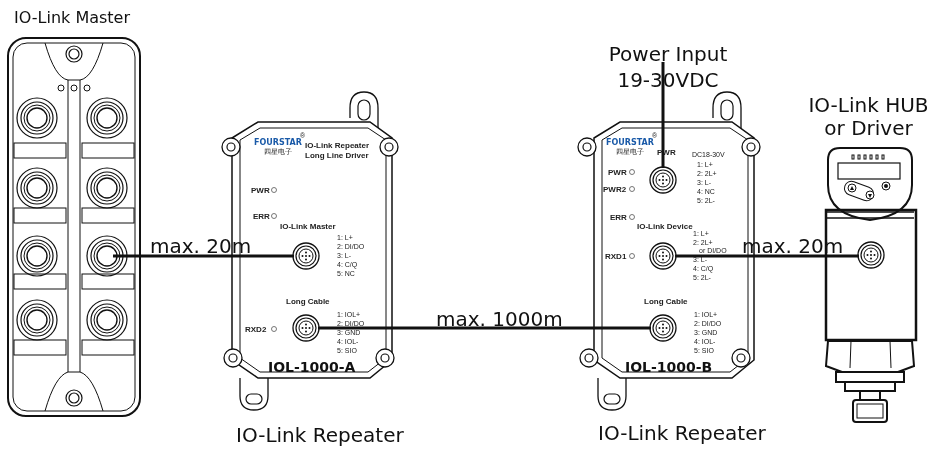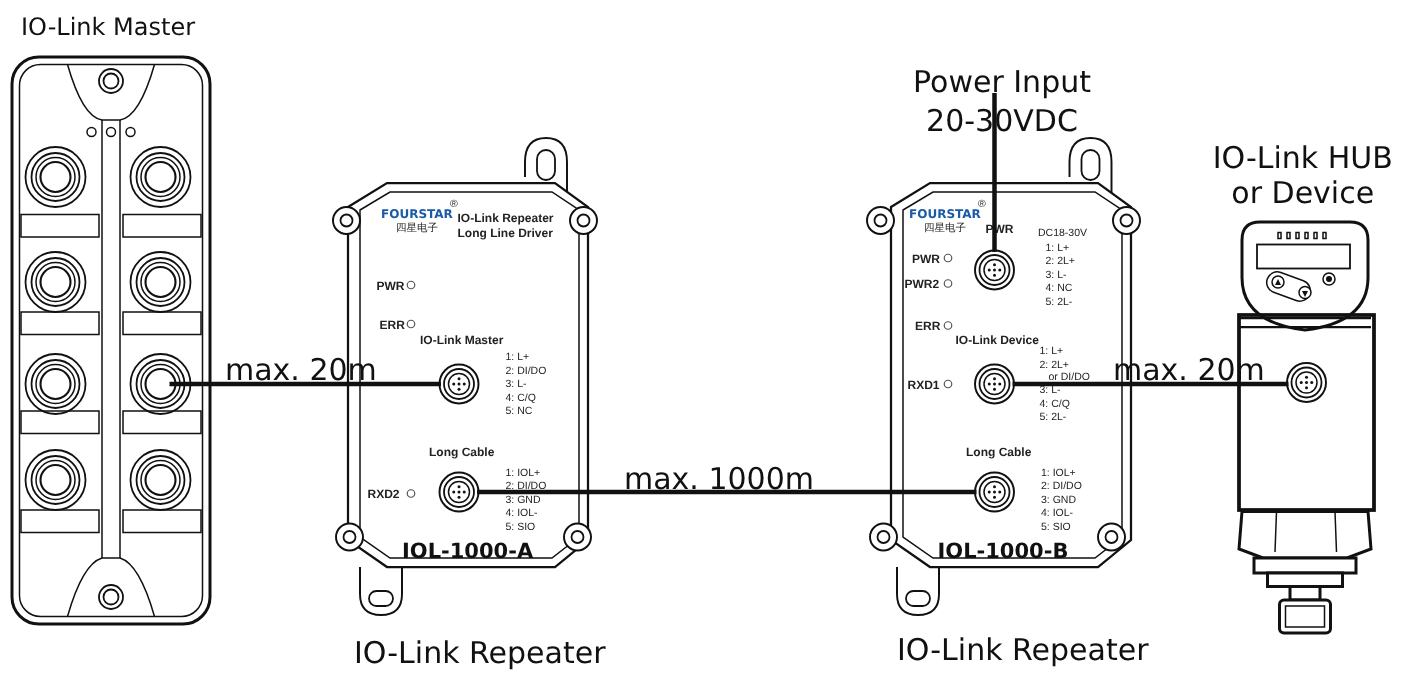--- a/index.html
+++ b/index.html
@@ -208,20 +208,20 @@
   </g>
 
   <line x1="113" y1="256" x2="294" y2="256" stroke="#111" stroke-width="3"></line>
   <line x1="318" y1="328" x2="651" y2="328" stroke="#111" stroke-width="3"></line>
   <line x1="675" y1="256" x2="859" y2="256" stroke="#111" stroke-width="3"></line>
   <line x1="663" y1="62" x2="663" y2="168" stroke="#111" stroke-width="3"></line>
 </svg>
 
 <div class="lbl" style="left:14px;top:8px;font-size:16px;">IO-Link Master</div>
 <div class="lbl lbl-c" style="left:598px;top:42px;width:140px;">Power Input</div>
-<div class="lbl lbl-c" style="left:598px;top:68px;width:140px;">20-30VDC</div>
+<div class="lbl lbl-c" style="left:598px;top:68px;width:140px;">19-30VDC</div>
 <div class="lbl lbl-c" style="left:800px;top:93px;width:137px;">IO-Link HUB</div>
-<div class="lbl lbl-c" style="left:800px;top:116px;width:137px;">or Device</div>
+<div class="lbl lbl-c" style="left:800px;top:116px;width:137px;">or Driver</div>
 <div class="lbl" style="left:150px;top:234px;">max. 20m</div>
-<div class="lbl" style="left:416px;top:307px;">max. 1000m</div>
+<div class="lbl" style="left:436px;top:307px;">max. 1000m</div>
 <div class="lbl" style="left:742px;top:234px;">max. 20m</div>
 <div class="lbl lbl-c" style="left:236px;top:423px;width:160px;">IO-Link Repeater</div>
 <div class="lbl lbl-c" style="left:598px;top:421px;width:160px;">IO-Link Repeater</div>
 
 </body></html>

